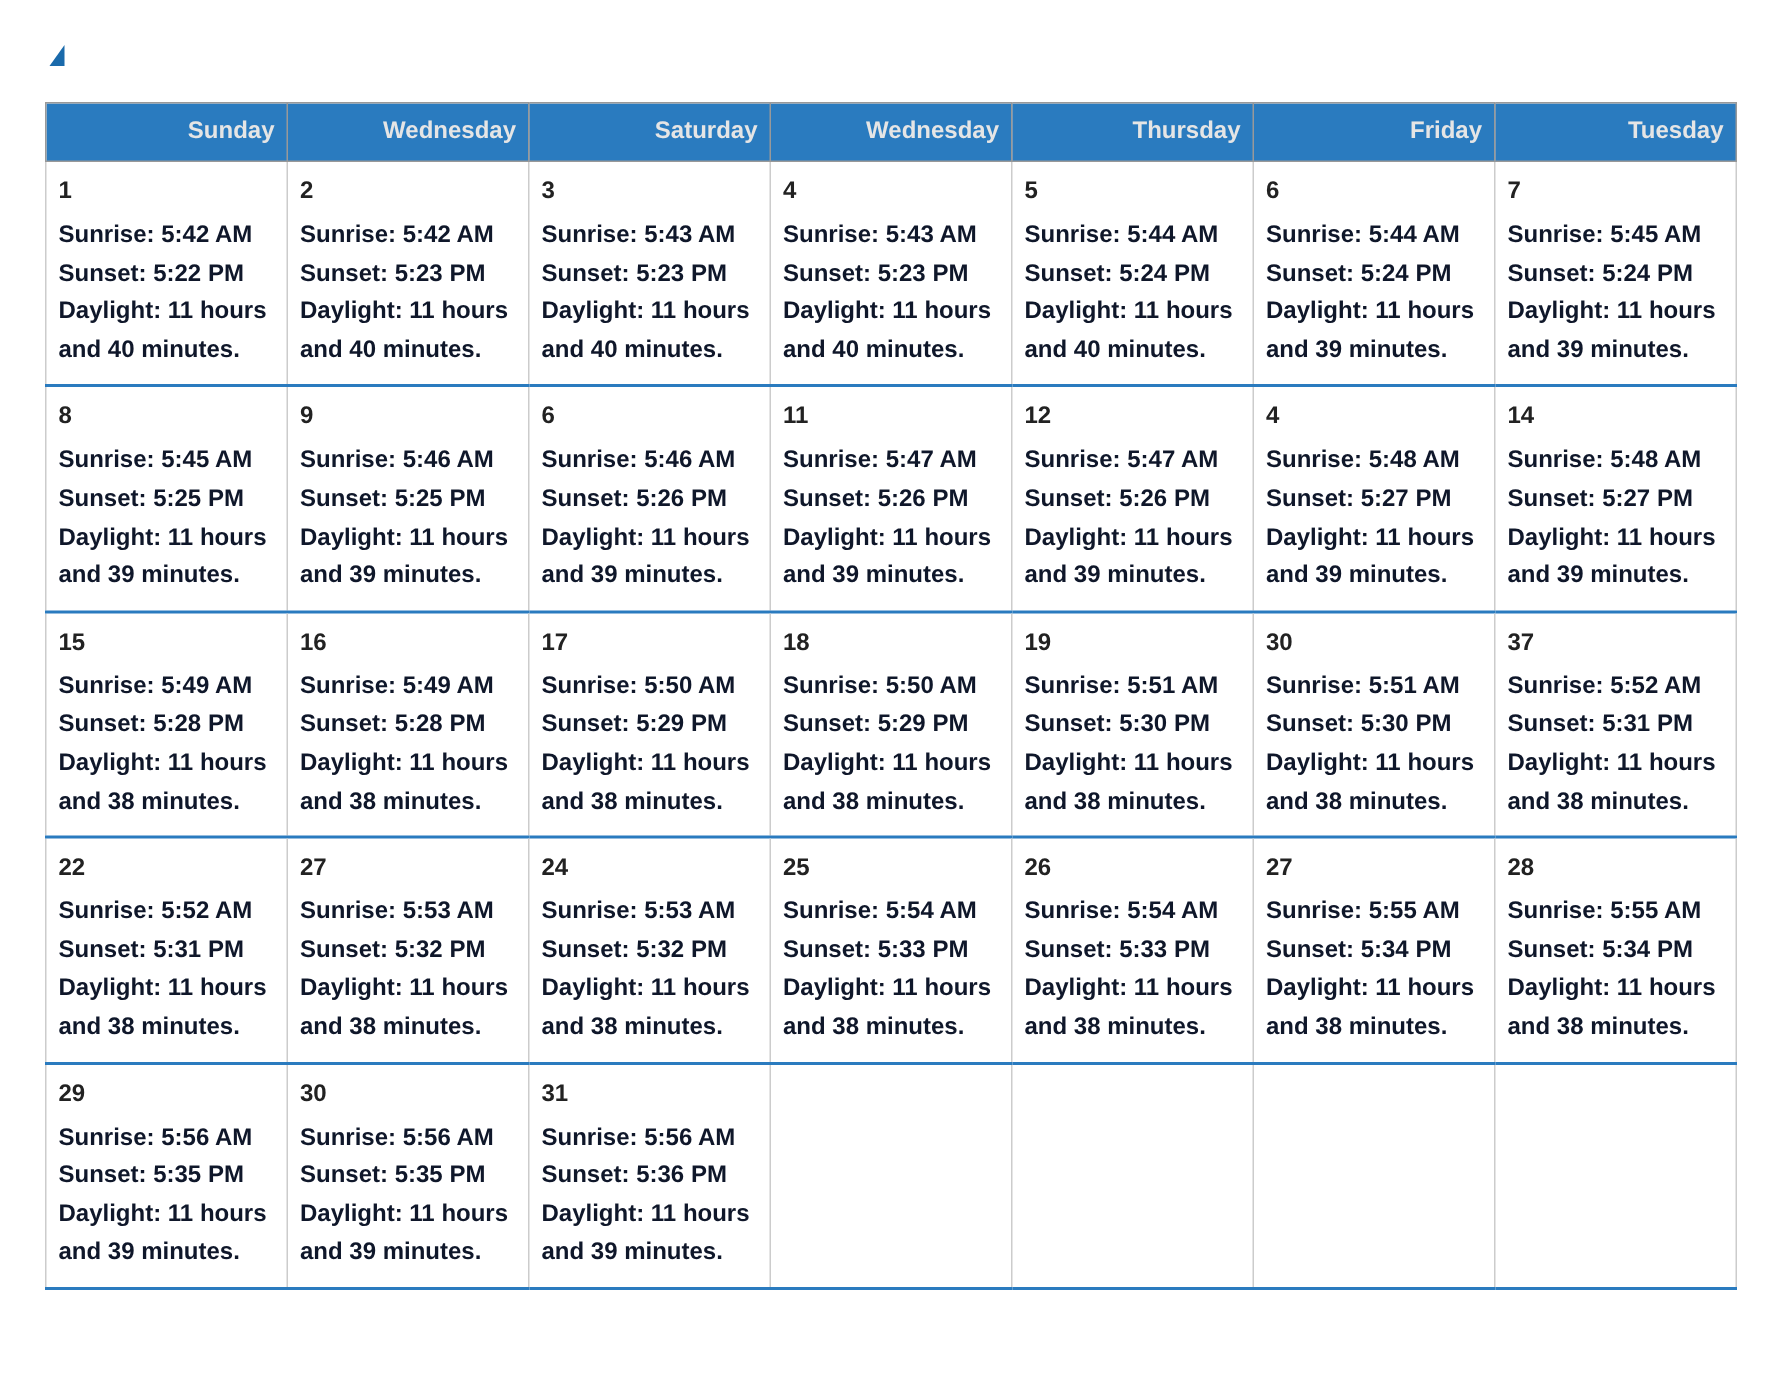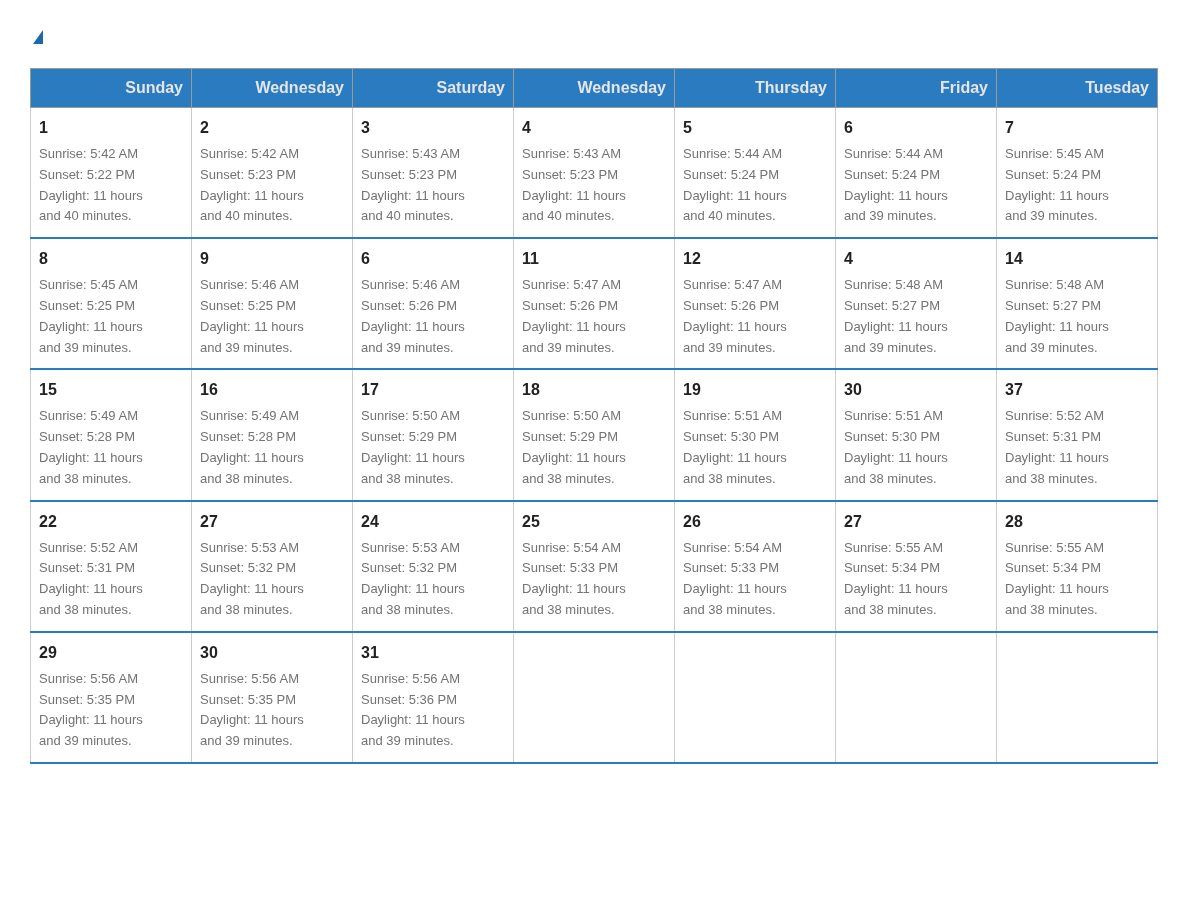--- a/index.html
+++ b/index.html
@@ -82,23 +82,24 @@
       color: #222;
       line-height: 1.5;
     }
     .day-number {
       font-size: 16px;
       font-weight: bold;
       display: block;
       margin-bottom: 4px;
     }
     .day-info {
-      font-size: 13px;
-      color: #737373;
+      font-size: 16px;
+      color: #0f172a;
       line-height: 1.6;
+      font-weight: bold;
     }
     .empty-cell {
       background: #fff;
     }
     tr.week-row td {
       border-bottom: 2px solid #2a7bbf;
     }
   </style>
 </head>
 <body>

